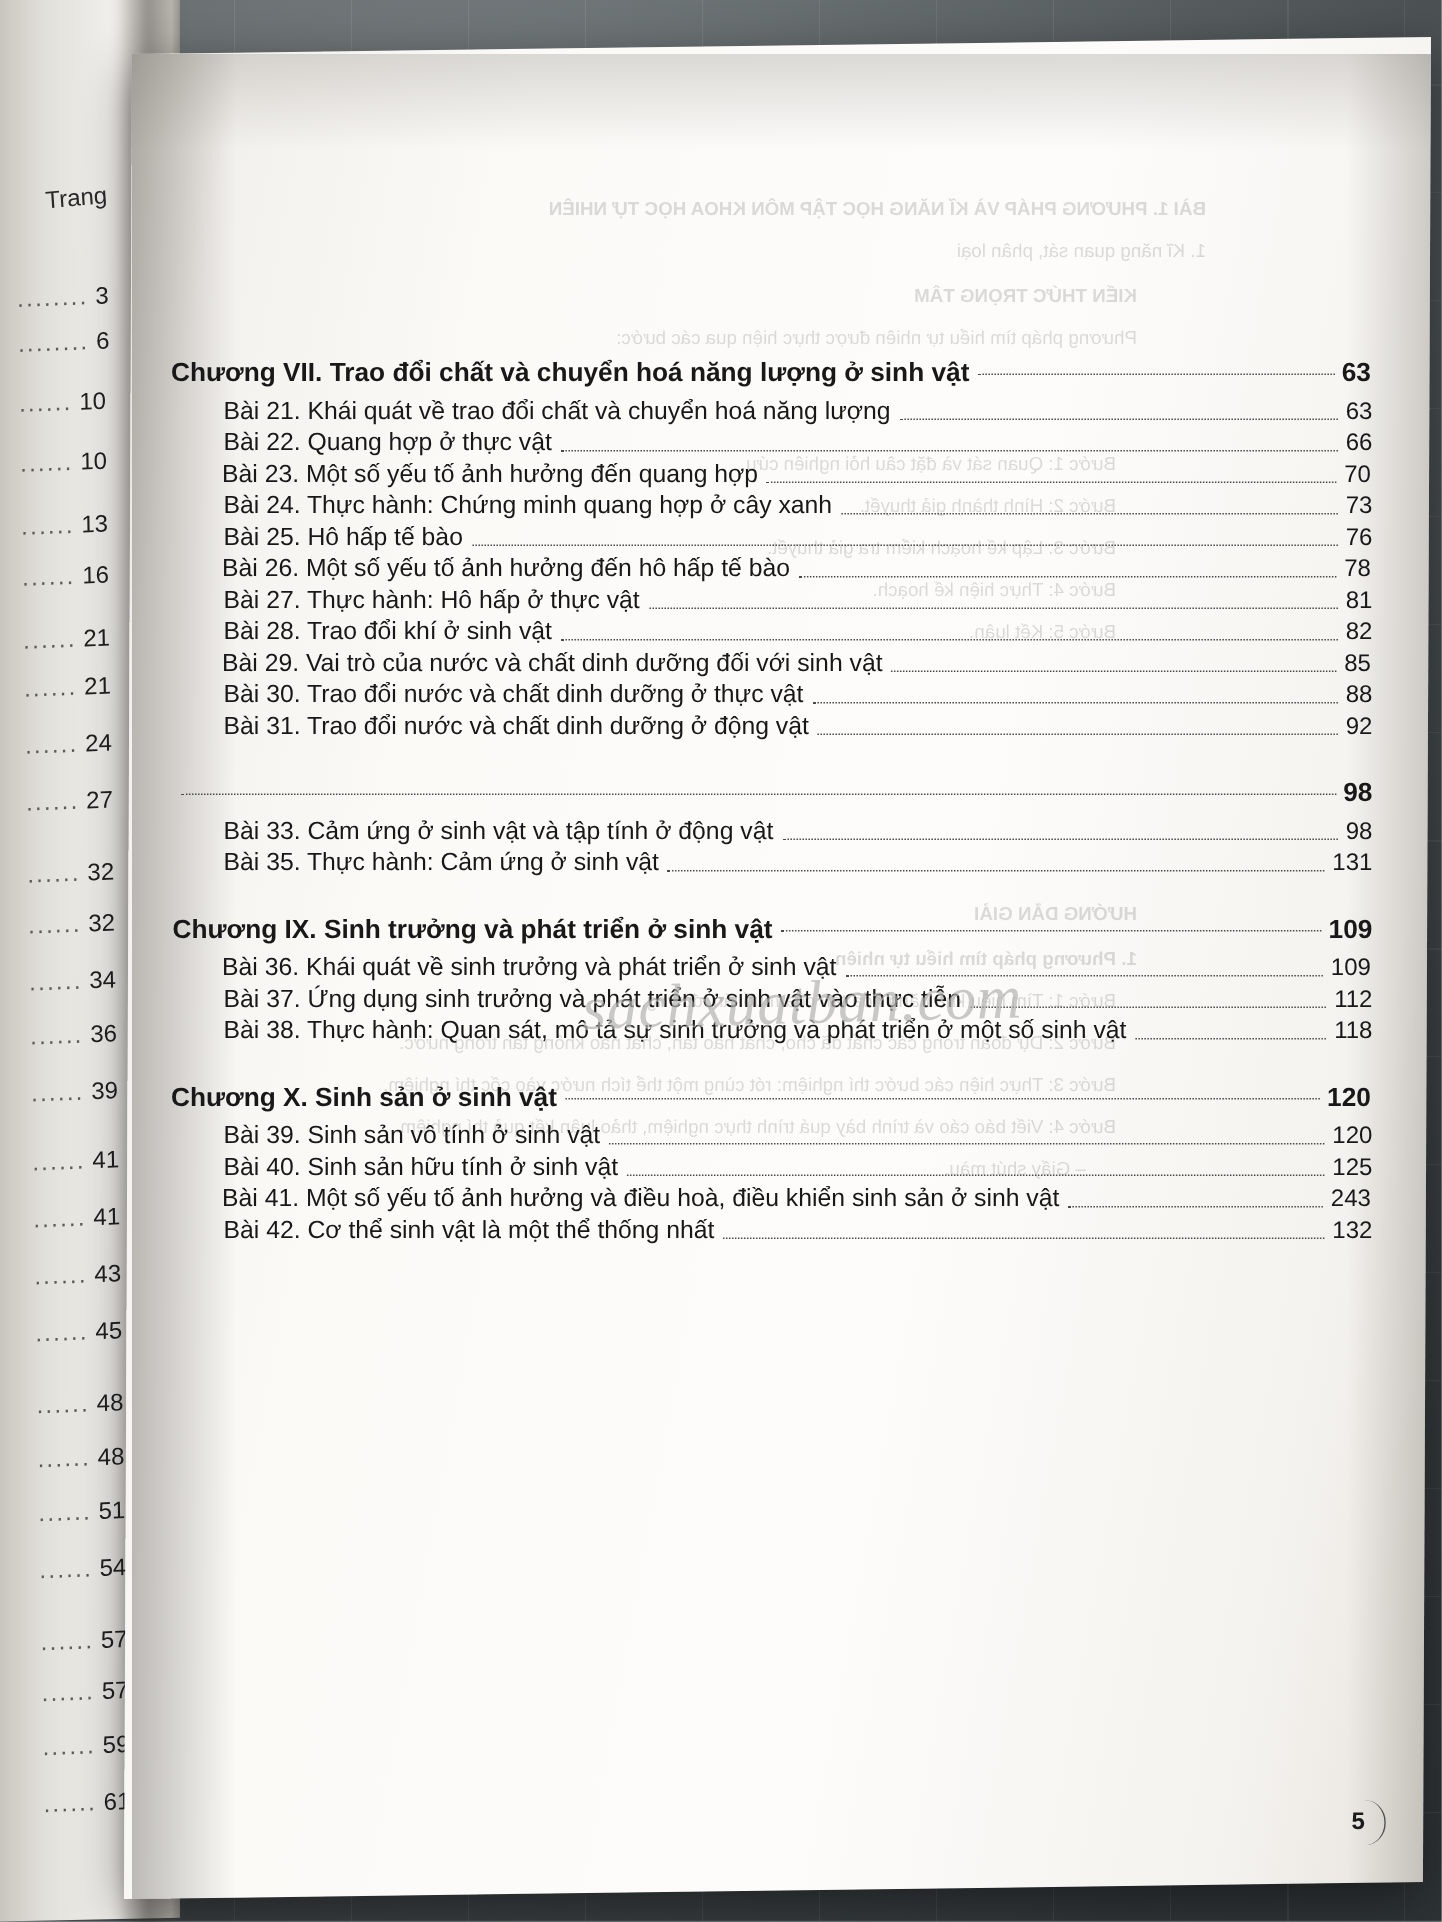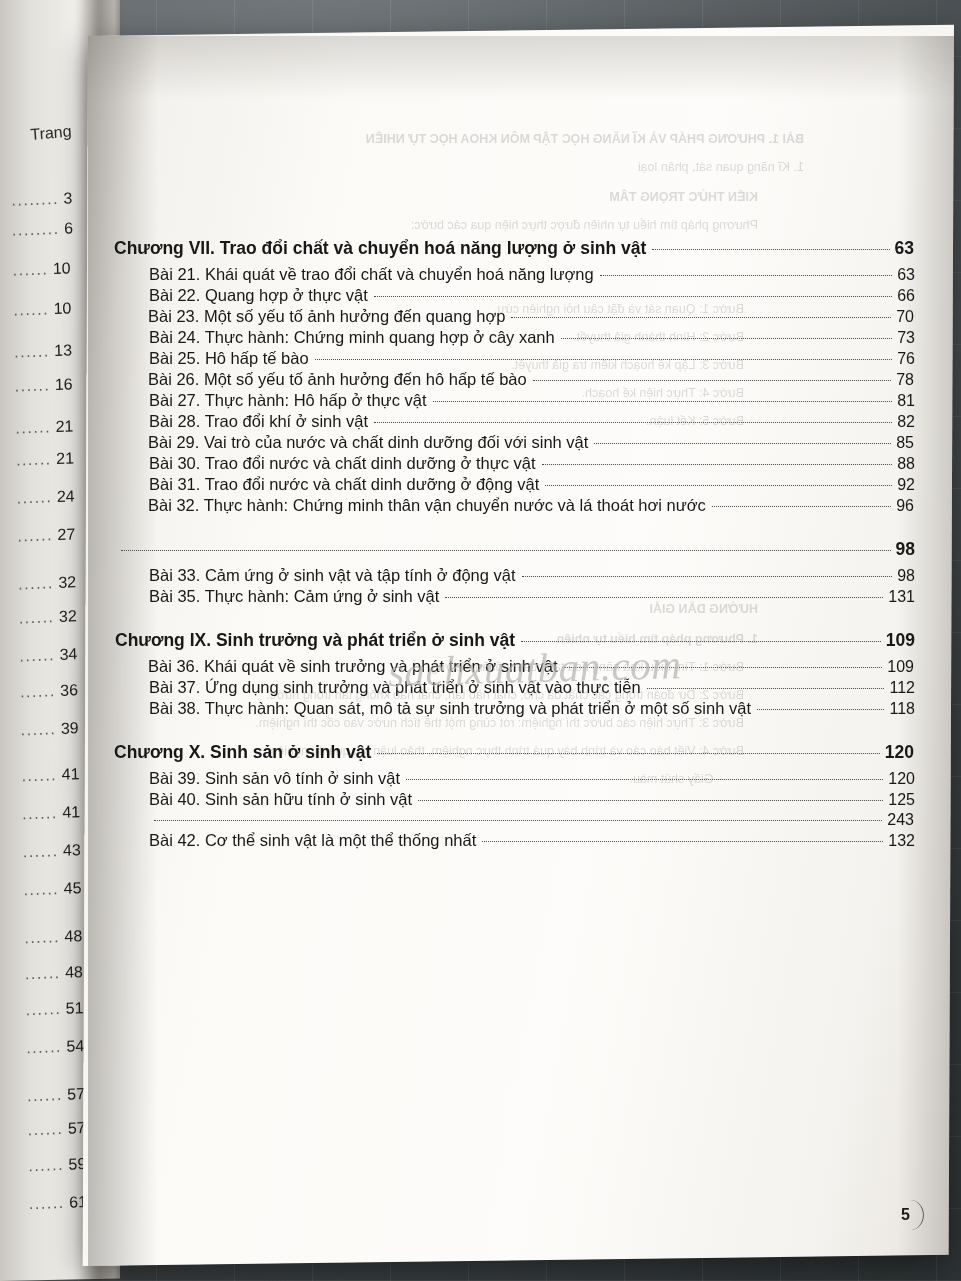--- a/index.html
+++ b/index.html
@@ -141,20 +141,21 @@
     font-size: 17.5px;
     font-weight: bold;
     margin-top: 24px;
     margin-bottom: 6px;
   }
   .chapter .pg { font-weight: bold; }
 
   .lesson {
     font-size: 16.5px;
     padding-left: 34px;
+    align-items: flex-end;
   }
   .lesson .pg { font-size: 16px; }
 
   
   .r0  { transform: translate(0px, 0px); }
   .r1  { transform: translate(1px, 0px); }
   .r2  { transform: translate(1px, 0px); }
 
   
   .watermark {
@@ -334,25 +335,20 @@
           <div class="row lesson r1">
             <span class="lbl">Bài 30. Trao đổi nước và chất dinh dưỡng ở thực vật</span>
             <span class="leader"></span>
             <span class="pg">88</span>
           </div>
           <div class="row lesson r2">
             <span class="lbl">Bài 31. Trao đổi nước và chất dinh dưỡng ở động vật</span>
             <span class="leader"></span>
             <span class="pg">92</span>
           </div>
-          <div class="row lesson r0">
-            <span class="lbl">Bài 32. Thực hành: Chứng minh thân vận chuyển nước và lá thoát hơi nước</span>
-            <span class="leader"></span>
-            <span class="pg">96</span>
-          </div>
           <div class="row chapter r1">
             <span class="leader"></span>
             <span class="pg">98</span>
           </div>
           <div class="row lesson r2">
             <span class="lbl">Bài 33. Cảm ứng ở sinh vật và tập tính ở động vật</span>
             <span class="leader"></span>
             <span class="pg">98</span>
           </div>
           <div class="row lesson r1">
@@ -389,20 +385,21 @@
             <span class="lbl">Bài 39. Sinh sản vô tính ở sinh vật</span>
             <span class="leader"></span>
             <span class="pg">120</span>
           </div>
           <div class="row lesson r2">
             <span class="lbl">Bài 40. Sinh sản hữu tính ở sinh vật</span>
             <span class="leader"></span>
             <span class="pg">125</span>
           </div>
           <div class="row lesson r0">
+            <span class="lbl">Bài 41. Một số yếu tố ảnh hưởng và điều hoà, điều khiển sinh sản ở sinh vật</span>
             <span class="leader"></span>
             <span class="pg">243</span>
           </div>
           <div class="row lesson r1">
             <span class="lbl">Bài 42. Cơ thể sinh vật là một thể thống nhất</span>
             <span class="leader"></span>
             <span class="pg">132</span>
           </div>
         </div>
 

